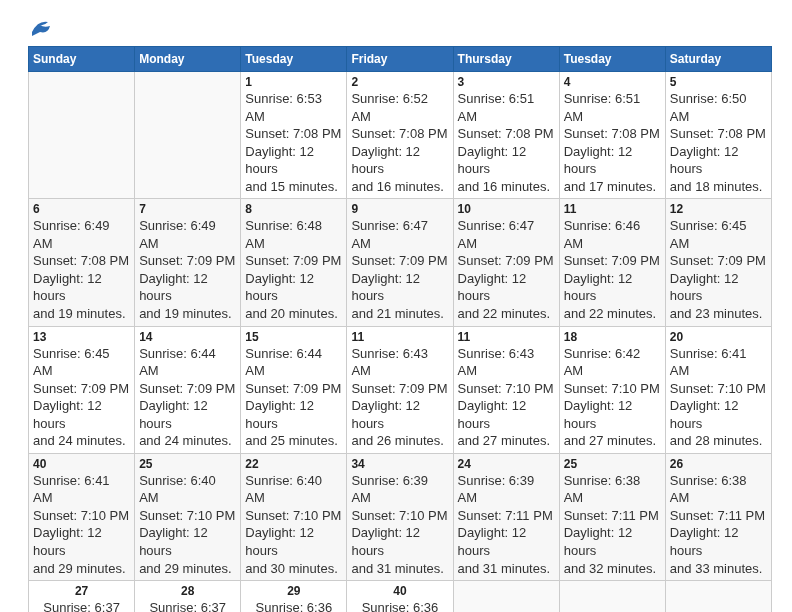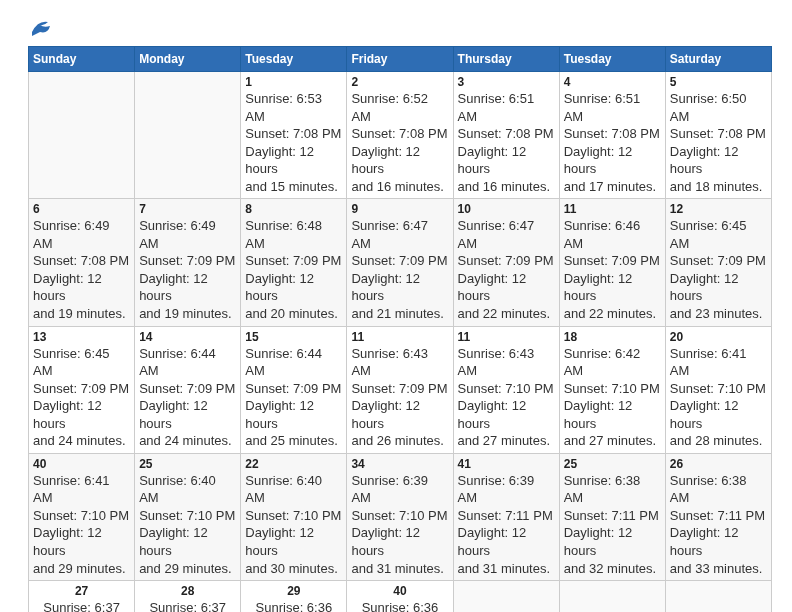--- a/index.html
+++ b/index.html
@@ -237,21 +237,21 @@
           </td>
           <td>
             <span class="day-num">22</span>
             <div class="cell-info">Sunrise: 6:40 AM<br>Sunset: 7:10 PM<br>Daylight: 12 hours<br>and 30 minutes.</div>
           </td>
           <td>
             <span class="day-num">34</span>
             <div class="cell-info">Sunrise: 6:39 AM<br>Sunset: 7:10 PM<br>Daylight: 12 hours<br>and 31 minutes.</div>
           </td>
           <td>
-            <span class="day-num">41</span>
+            <span class="day-num">24</span>
             <div class="cell-info">Sunrise: 6:39 AM<br>Sunset: 7:11 PM<br>Daylight: 12 hours<br>and 31 minutes.</div>
           </td>
           <td>
             <span class="day-num">25</span>
             <div class="cell-info">Sunrise: 6:38 AM<br>Sunset: 7:11 PM<br>Daylight: 12 hours<br>and 32 minutes.</div>
           </td>
           <td>
             <span class="day-num">26</span>
             <div class="cell-info">Sunrise: 6:38 AM<br>Sunset: 7:11 PM<br>Daylight: 12 hours<br>and 33 minutes.</div>
           </td>

